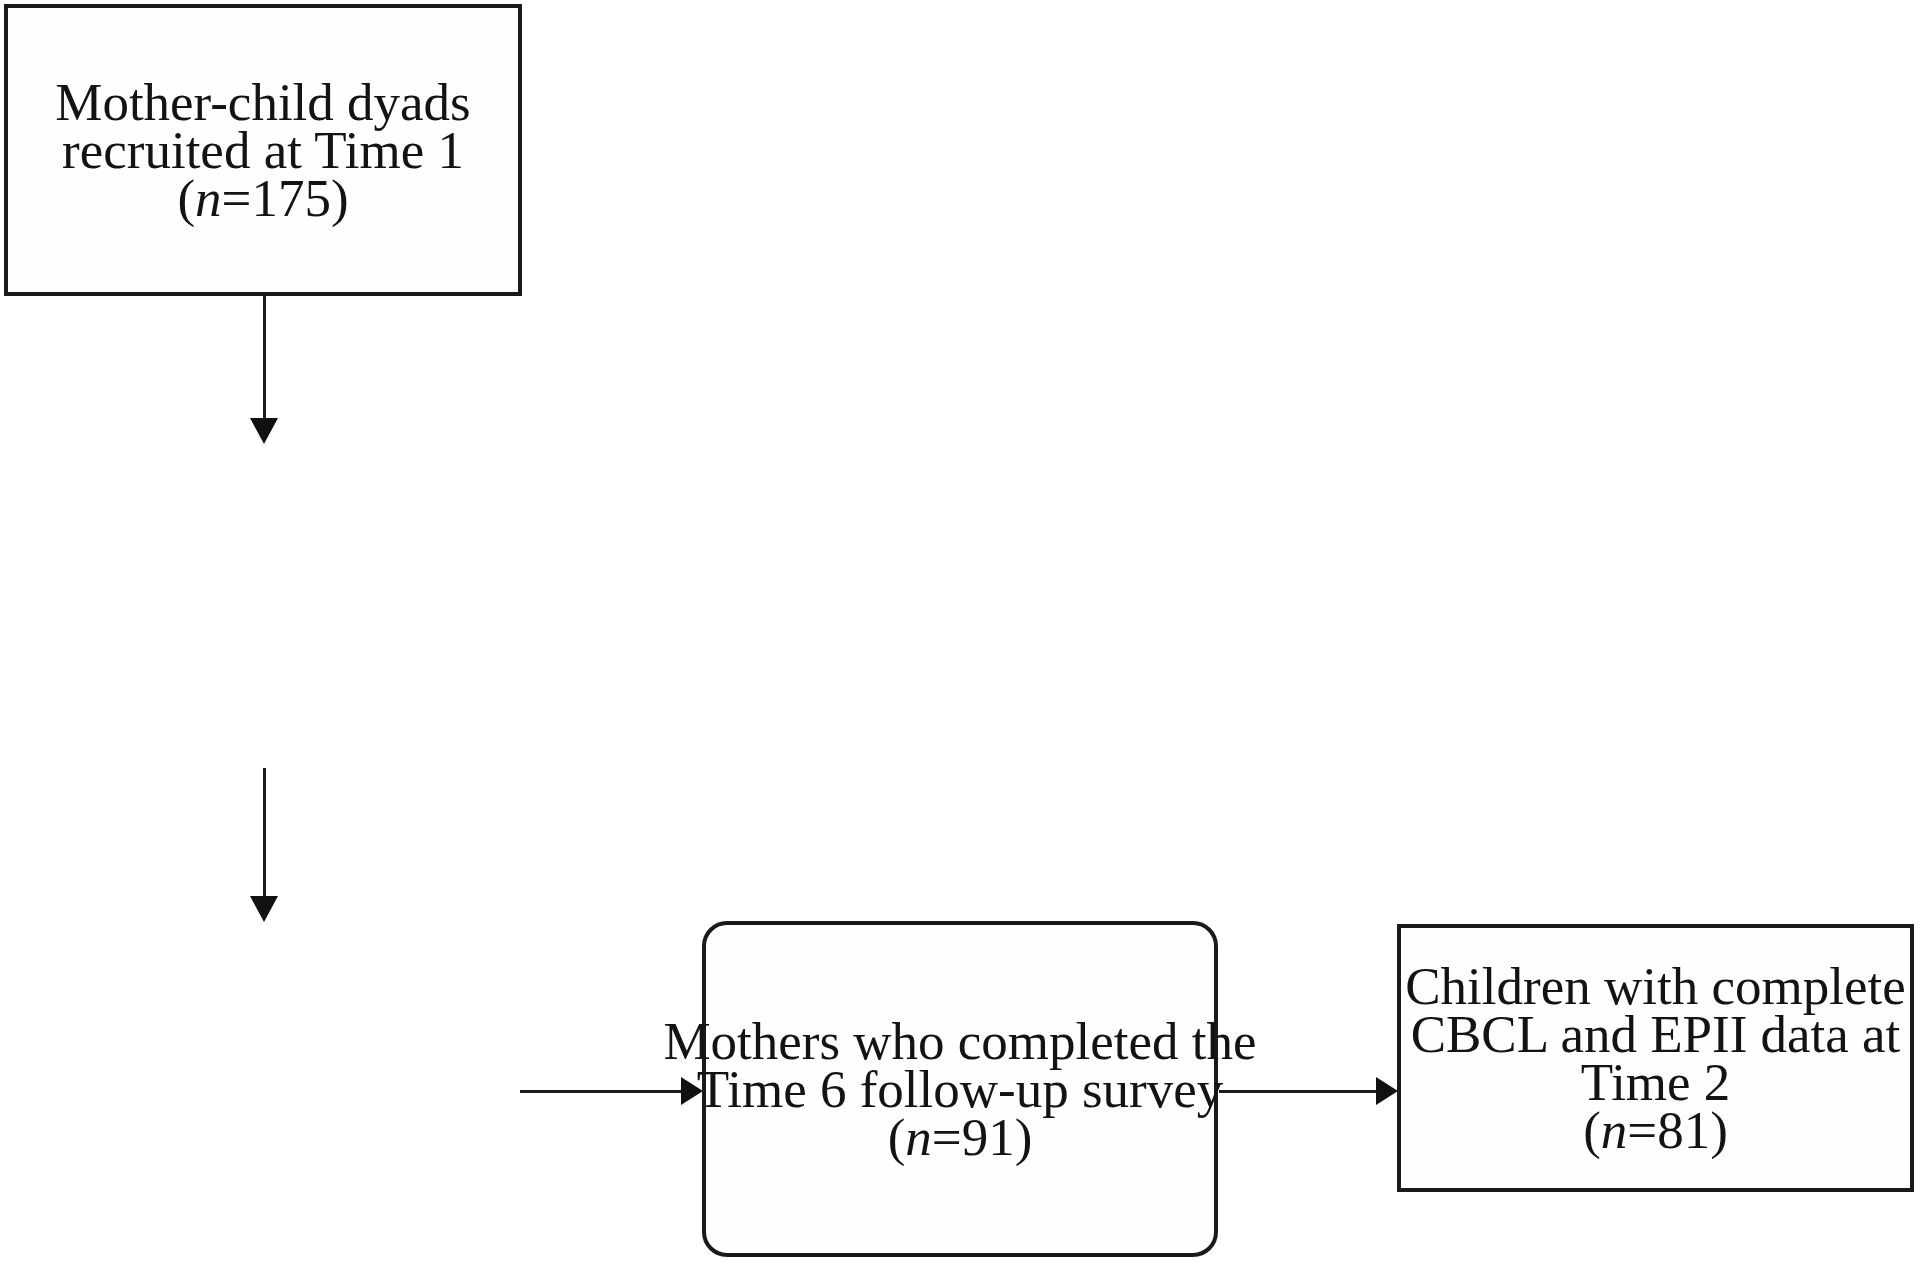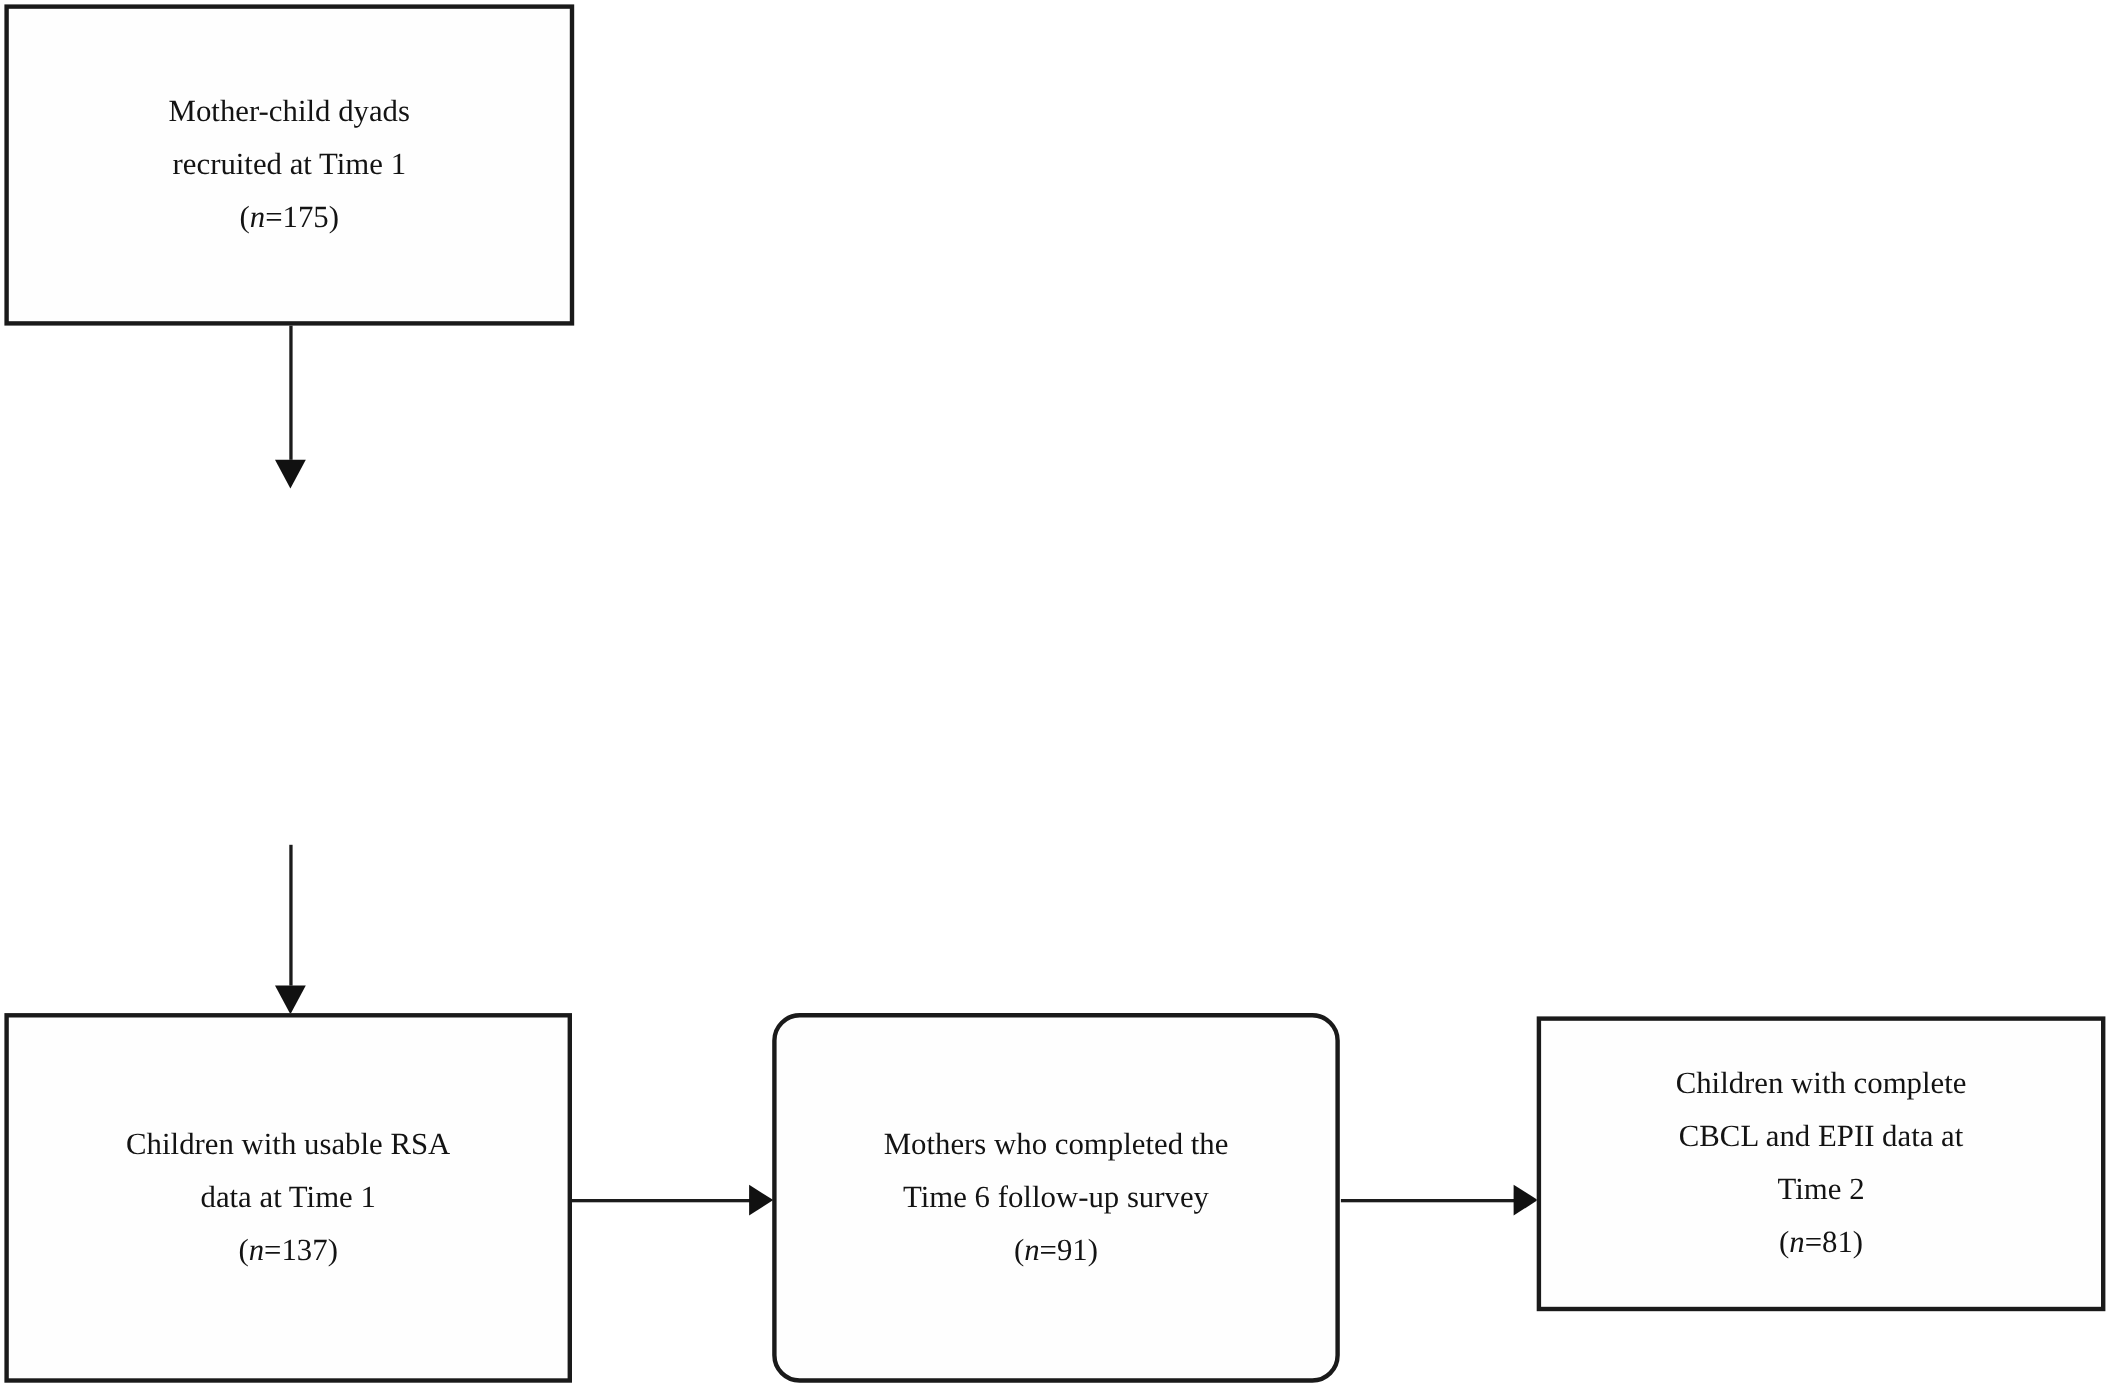--- a/index.html
+++ b/index.html
@@ -19,21 +19,21 @@
   .flow-box {
     position: absolute;
     box-sizing: border-box;
     border: 4px solid #1a1a1a;
     background: #fefefe;
     display: flex;
     flex-direction: column;
     justify-content: center;
     align-items: center;
     text-align: center;
-    font-size: 28px;
+    font-size: 53px;
     line-height: 48px;
   }
   .box-line { white-space: nowrap; }
   .n-italic { font-style: italic; }
 
   .vline {
     position: absolute;
     width: 3px;
     background: #1c1c1c;
   }
@@ -87,25 +87,20 @@
     <div class="box-line"><span>(</span><span class="n-italic">n</span><span>=175)</span></div>
   </div>
 
   <div class="vline" id="arrow1-line"></div>
   <div class="vhead" id="arrow1-head"></div>
 
 
   <div class="vline" id="arrow2-line"></div>
   <div class="vhead" id="arrow2-head"></div>
 
-  <div class="flow-box" id="box-rsa">
-    <div class="box-line">Children with usable RSA</div>
-    <div class="box-line">data at Time 1</div>
-    <div class="box-line"><span>(</span><span class="n-italic">n</span><span>=137)</span></div>
-  </div>
 
   <div class="hline" id="arrow3-line"></div>
   <div class="hhead" id="arrow3-head"></div>
 
   <div class="flow-box" id="box-survey">
     <div class="box-line">Mothers who completed the</div>
     <div class="box-line">Time 6 follow-up survey</div>
     <div class="box-line"><span>(</span><span class="n-italic">n</span><span>=91)</span></div>
   </div>
 

